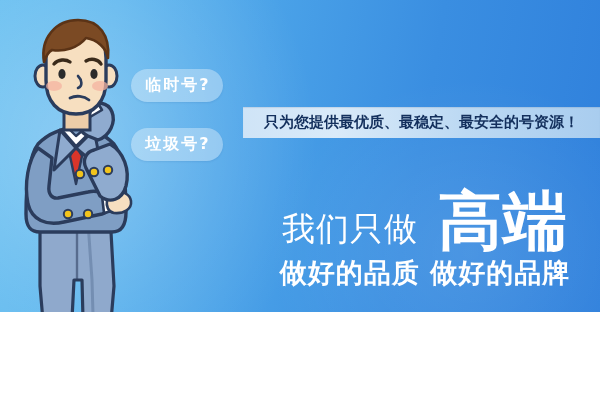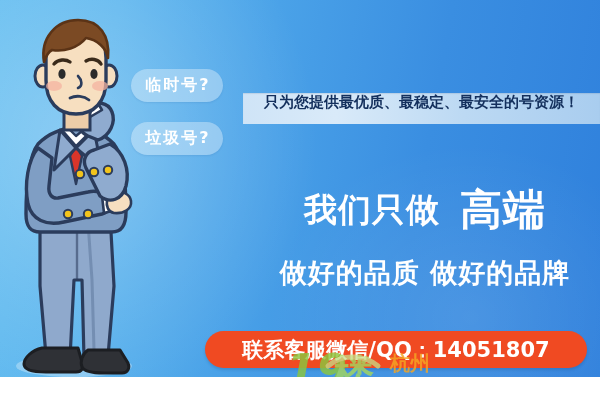--- a/index.html
+++ b/index.html
@@ -8,21 +8,21 @@
     padding: 0;
     background: #ffffff;
   }
   body {
     font-family: "DejaVu Sans", "Liberation Sans", sans-serif;
   }
 
   #banner {
     position: relative;
     width: 600px;
-    height: 377px;
+    height: 312px;
     overflow: hidden;
     background: linear-gradient(100deg, #63bdf0 0%, #5bb5ee 18%, #4aa2e8 42%, #3a8ee1 68%, #2f80dc 100%);
   }
 
   
   #bg-glow {
     position: absolute;
     left: -60px; top: -40px;
     width: 380px; height: 460px;
     background: radial-gradient(ellipse at 35% 40%, rgba(255,255,255,0.28) 0%, rgba(255,255,255,0.10) 42%, rgba(255,255,255,0) 70%);
@@ -58,21 +58,21 @@
     align-items: center;
     justify-content: center;
     color: #ffffff;
     font-size: 16px;
     font-weight: bold;
     letter-spacing: 2px;
     text-indent: 2px;
     box-shadow: 0 1px 2px rgba(0,60,130,0.10);
   }
   #pill-0 { top: 69px; }
-  #pill-1 { top: 122px; text-align: right; }
+  #pill-1 { top: 128px; text-align: right; }
   #pill-2 { top: 182px; }
   #pill-3 { top: 240px; }
 
   
   #brand-title {
     position: absolute;
     left: 243px;
     top: 46px;
     width: 357px;
     height: 56px;
@@ -84,25 +84,26 @@
     font-weight: bold;
     letter-spacing: 3px;
     text-indent: 3px;
     text-shadow: 0 1px 2px rgba(0,50,110,0.18);
   }
 
   
   #subtitle-band {
     position: absolute;
     left: 243px;
-    top: 93px;
+    top: 107px;
     width: 357px;
     height: 31px;
     background: linear-gradient(to right, #cfe4f7 0%, #d9eaf9 26%, #bcd9f3 62%, #a9cdef 100%);
     display: flex;
+    align-items: center;
     justify-content: center;
     box-shadow: 0 1px 1px rgba(0,40,90,0.10) inset;
   }
   #subtitle-text {
     color: #14305d;
     font-size: 15px;
     font-weight: bold;
     letter-spacing: 0px;
     white-space: nowrap;
   }
@@ -115,26 +116,26 @@
     width: 350px;
     height: 62px;
     display: flex;
     align-items: baseline;
     justify-content: center;
     color: #ffffff;
     white-space: nowrap;
   }
   #slogan-lead {
     font-size: 33px;
-    font-weight: bold;
+    font-weight: normal;
     letter-spacing: 1px;
     line-height: 1;
   }
   #slogan-emph {
-    font-size: 42px;
+    font-size: 64px;
     font-weight: bold;
     letter-spacing: 1px;
     line-height: 1;
     margin-left: 20px;
     position: relative;
     top: 3px;
   }
 
   #slogan-sub {
     position: absolute;

